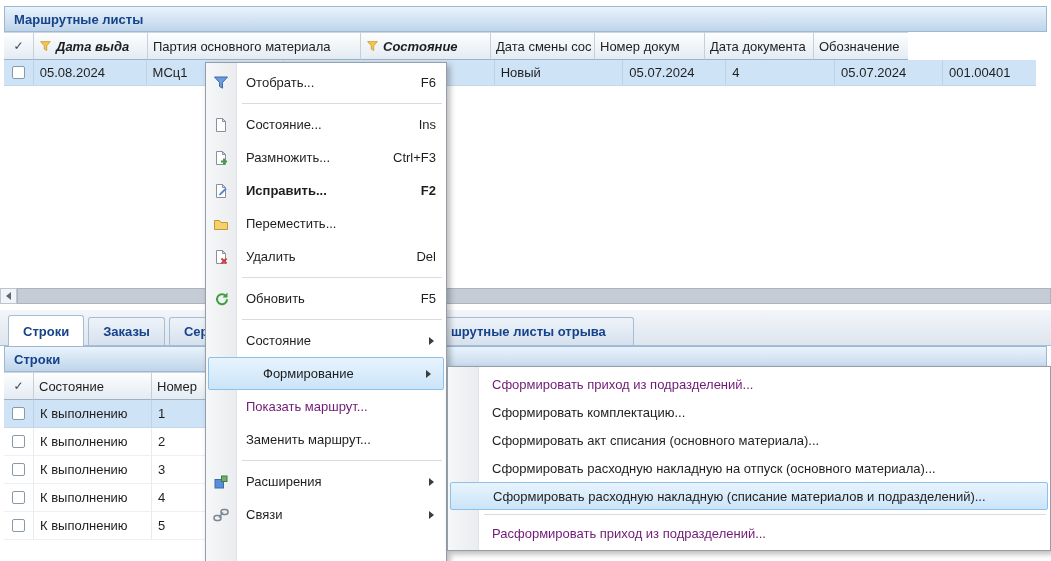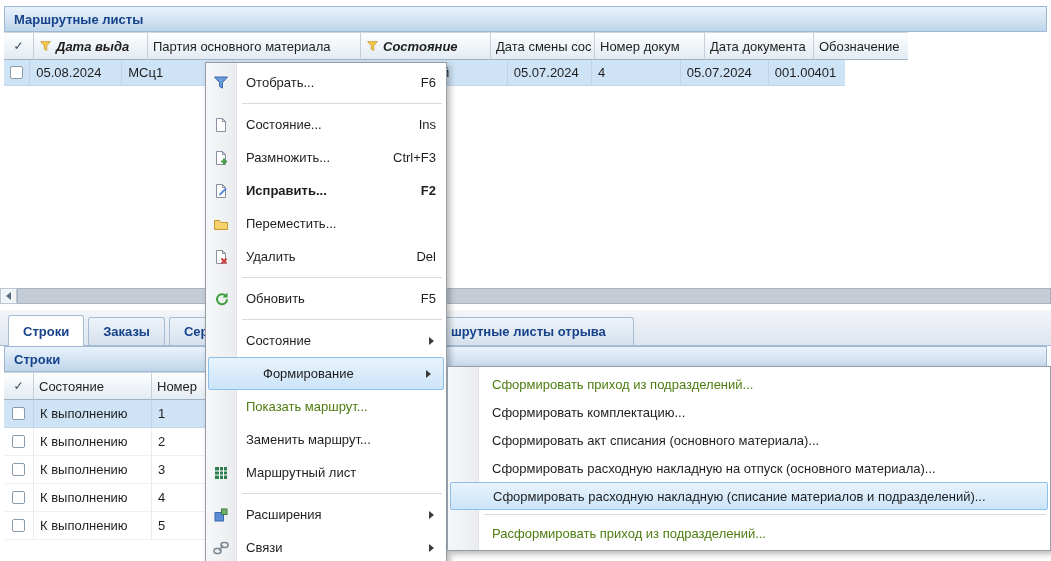--- a/index.html
+++ b/index.html
@@ -73,21 +73,21 @@
     background: linear-gradient(to right, #f6f7f8, #eaecef);
     border-right:1px solid #e0e2e5;
   }
   .ctx { left:205px; top:62px; width:242px; height:520px; }
   .sub { left:447px; top:366px; width:604px; }
   .mi { position:relative; height:33px; display:flex; align-items:center; padding-left:40px; padding-right:10px; }
   .smi { position:relative; height:28px; display:flex; align-items:center; padding-left:44px; padding-right:10px; }
   .mi .lbl, .smi .lbl { flex:1; white-space:nowrap; overflow:hidden; }
   .mi .sc { margin-left:12px; white-space:nowrap; }
   .mi.bold .lbl, .mi.bold .sc { font-weight:bold; }
-  .mi.disabled .lbl, .smi.disabled .lbl { color:#4d7c0f; }
+  .mi.disabled .lbl, .smi.disabled .lbl { color:#701a75; }
   .mi.hl, .smi.hl {
     margin:0 2px; border:1px solid #8fc0ea; border-radius:2px;
     background: linear-gradient(#e8f4fd, #cbe4f9);
   }
   .mi.hl { padding-left:54px; }
   .smi.hl { padding-left:42px; }
   .ico { position:absolute; left:7px; top:50%; transform:translateY(-50%); width:16px; height:16px; }
   .arr {
     position:absolute; right:8px; top:50%; transform:translateY(-50%);
     width:0; height:0; border:4px solid transparent; border-left:5px solid #3c3c3c;
@@ -129,21 +129,21 @@
         <span>Номер докум</span>
       </div>
     <div class="gh-cell" style="width:109px;">
         <span>Дата документа</span>
       </div>
     <div class="gh-cell" style="width:94px; border-right:none;">
         <span>Обозначение</span>
       </div>
   </div>
 
-  <div class="grid-row selected" style="top:60px; height:26px; width:841px;">
+  <div class="grid-row selected" style="top:60px; height:26px; width:1032px;">
     <div class="g-cell" style="width:30px;">
         <span class="cb"></span>
       </div>
     <div class="g-cell" style="width:114px;">05.08.2024</div>
     <div class="g-cell" style="width:139px;">МСц1</div>
     <div class="g-cell" style="width:213px;"></div>
     <div class="g-cell" style="width:130px;">Новый</div>
     <div class="g-cell" style="width:104px;">05.07.2024</div>
     <div class="g-cell" style="width:110px;">4</div>
     <div class="g-cell" style="width:109px;">05.07.2024</div>
@@ -307,27 +307,20 @@
     </div>
 
     <div class="mi disabled">
       <span class="lbl">Показать маршрут...</span>
     </div>
 
     <div class="mi">
       <span class="lbl">Заменить маршрут...</span>
     </div>
 
-    <div class="mi">
-      <svg class="ico" viewBox="0 0 16 16">
-          <rect x="2" y="2" width="12" height="12" fill="#2e7d4f"></rect>
-          <path d="M2 6h12M2 10h12M6.5 2v12M10.5 2v12" stroke="#fff" stroke-width="1"></path>
-        </svg>
-      <span class="lbl">Маршрутный лист</span>
-    </div>
 
     <div class="msep"></div>
 
     <div class="mi">
       <svg class="ico" viewBox="0 0 16 16">
           <rect x="2" y="5.5" width="8.5" height="8.5" fill="#5b8dd6" stroke="#3a6bb0"></rect>
           <rect x="8.5" y="2" width="5.5" height="5.5" fill="#6fae6f" stroke="#3f7d3f"></rect>
         </svg>
       <span class="lbl">Расширения</span>
       <span class="arr"></span>

